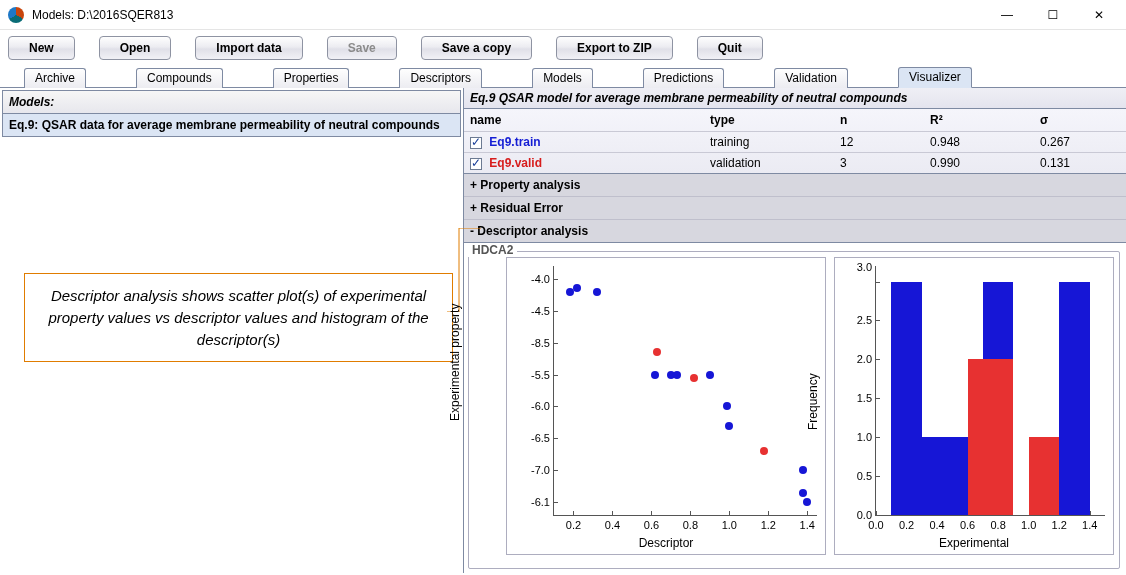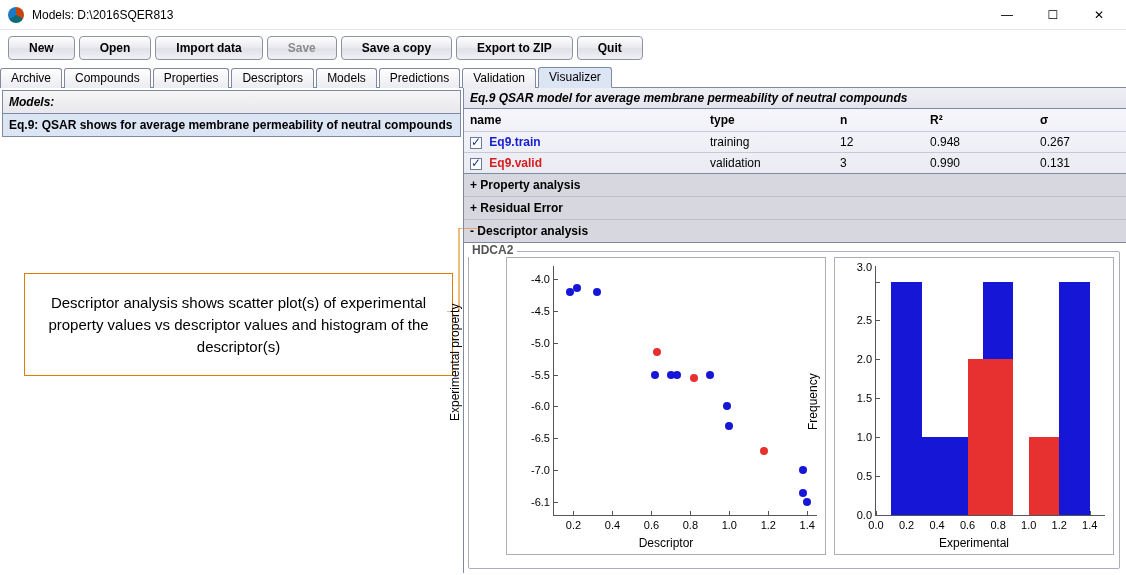--- a/index.html
+++ b/index.html
@@ -35,43 +35,44 @@
     width: 46px; height: 30px;
     display:flex; align-items:center; justify-content:center;
     font-family: "Segoe UI Symbol", sans-serif;
     font-size: 12px;
     cursor:pointer;
   }
 
   
   .toolbar {
     display:flex;
-    gap: 4px;
+    gap: 24px;
     padding: 6px 8px;
   }
   .tb-btn {
     min-width: 60px;
     padding: 4px 20px;
     background: linear-gradient(#fefefe,#ececf1 45%,#e0e0e8 55%,#f1f1f6);
     border: 1px solid #8e93a2;
     border-radius: 4px;
     font-size: 12px;
     font-weight: bold;
     cursor:pointer;
     color:#000;
   }
   .tb-btn.disabled { color:#8b8b8b; cursor:default; }
 
   
   .tabbar {
     display:flex;
     align-items:flex-end;
-    padding: 0 0;
+    padding: 0 24px;
     border-bottom: 1px solid #7e8aa2;
     height: 22px;
+    gap: 48px;
   }
   .tab {
     margin-right: 2px;
     padding: 2px 10px 3px;
     border:1px solid #7e8aa2;
     border-bottom:none;
     border-radius: 3px 3px 0 0;
     background: linear-gradient(#fefefe,#ececf1);
     cursor:pointer;
     font-size:12px;
@@ -109,24 +110,25 @@
     border:1px solid #7e8aa2;
     border-top:none;
     padding: 4px 6px;
     font-weight:bold;
   }
   .callout {
     position:absolute;
     left:24px; right:10px; top:185px;
     border:1px solid #e07c00;
     background:#fff;
-    padding:18px 10px;
+    padding:11px 10px;
     text-align:center;
     font-size:15px;
     line-height:1.45;
+    font-style:italic;
   }
   .callout-line {
     position:absolute;
     left:447px; top:140px;
     width:34px; height:84px;
     pointer-events:none;
   }
 
   .right-pane {
     flex:1;
@@ -303,21 +305,21 @@
   <div class="tab">Models</div>
   <div class="tab">Predictions</div>
   <div class="tab">Validation</div>
   <div class="tab active">Visualizer</div>
 </div>
 
 <div class="main">
 
   <div class="left-pane">
     <div class="models-head">Models:</div>
-    <div class="model-row">Eq.9: QSAR shows for average membrane permeability of neutral compounds</div>
+    <div class="model-row">Eq.9: QSAR data for average membrane permeability of neutral compounds</div>
 
     <div class="callout">Descriptor analysis shows scatter plot(s) of experimental property values vs descriptor values and histogram of the descriptor(s)</div>
     <svg class="callout-line" viewBox="0 0 34 84">
       <path d="M0,84 L12,84 L12,0 L34,0" fill="none" stroke="#e07c00" stroke-width="1"></path>
     </svg>
   </div>
 
   <div class="right-pane">
     <div class="set-header">Eq.9 QSAR model for average membrane permeability of neutral compounds</div>
     <table class="sets-table">
@@ -364,21 +366,21 @@
       <div class="charts-row">
 
         <div class="chart-box chart-scatter">
           <span class="axis-y-label" style="left:-48px; top:55%;">Experimental property</span>
           <div class="plot-area" id="scatter-plot">
               <div class="ytick" style="top: 12.7692px;"></div>
               <div class="ytick-lbl" style="top: 12.7692px;">-4.0</div>
               <div class="ytick" style="top: 44.6923px;"></div>
               <div class="ytick-lbl" style="top: 44.6923px;">-4.5</div>
               <div class="ytick" style="top: 76.6154px;"></div>
-              <div class="ytick-lbl" style="top: 76.6154px;">-5.0</div>
+              <div class="ytick-lbl" style="top: 76.6154px;">-8.5</div>
               <div class="ytick" style="top: 108.538px;"></div>
               <div class="ytick-lbl" style="top: 108.538px;">-5.5</div>
               <div class="ytick" style="top: 140.462px;"></div>
               <div class="ytick-lbl" style="top: 140.462px;">-6.0</div>
               <div class="ytick" style="top: 172.385px;"></div>
               <div class="ytick-lbl" style="top: 172.385px;">-6.5</div>
               <div class="ytick" style="top: 204.308px;"></div>
               <div class="ytick-lbl" style="top: 204.308px;">-7.0</div>
               <div class="ytick" style="top: 236.231px;"></div>
               <div class="ytick-lbl" style="top: 236.231px;">-6.1</div>

